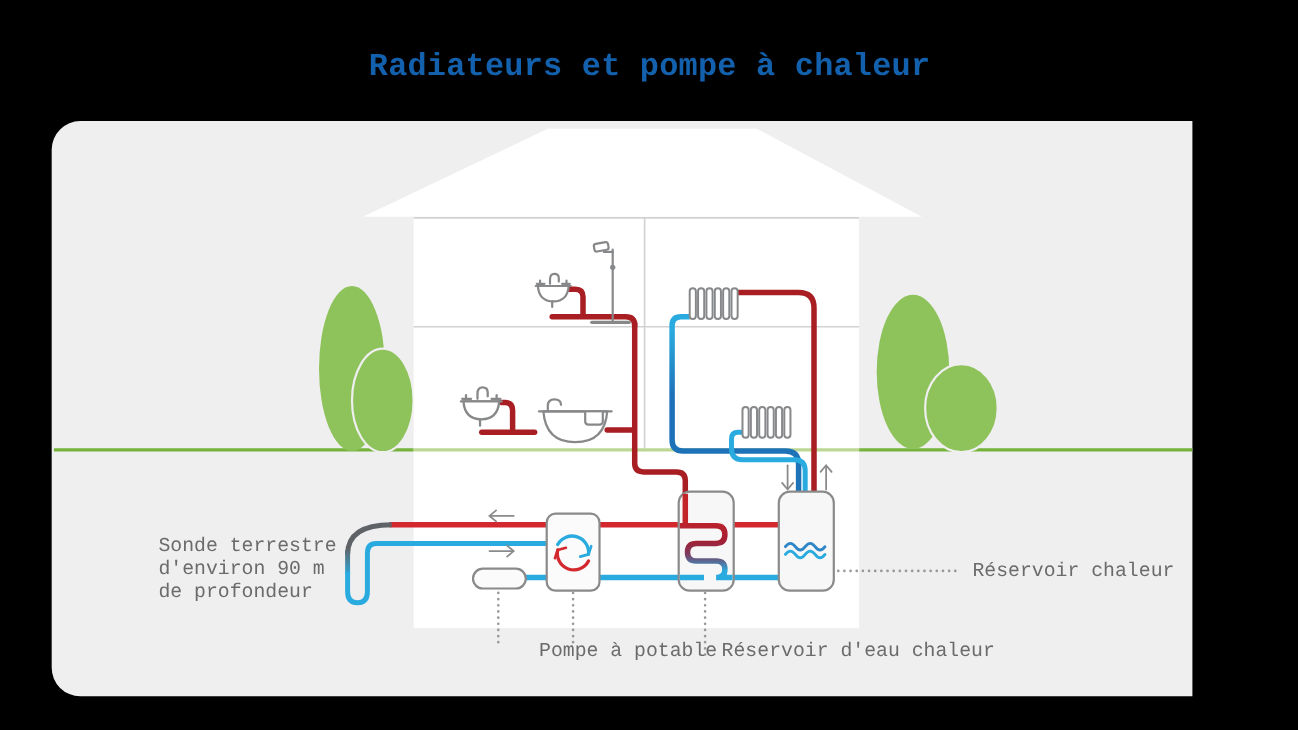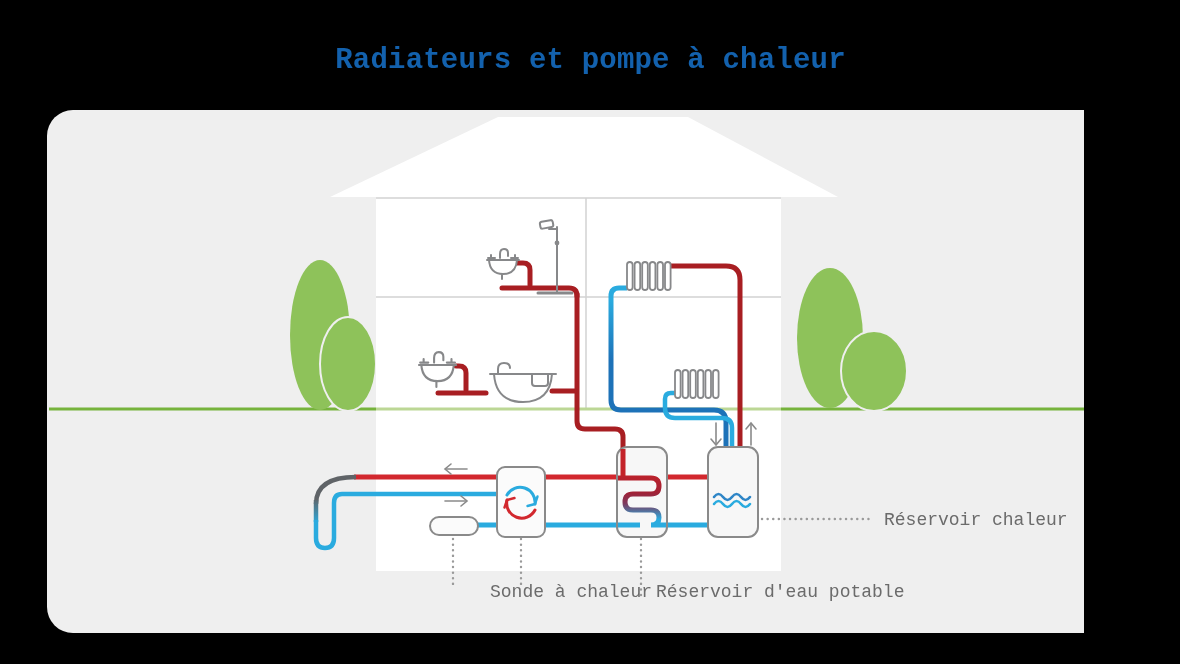--- a/index.html
+++ b/index.html
@@ -166,27 +166,32 @@
     </g>
 
     <g stroke="#9a9a9a" stroke-width="2.4" stroke-linecap="round" stroke-dasharray="0.1 5.5" fill="none">
       <path d="M453,539 V588"></path>
       <path d="M521,539 V588"></path>
       <path d="M641,539 V597"></path>
       <path d="M762,519 H874"></path>
     </g>
   </svg>
 
+  <div class="lbl" style="left:144px;top:487px;">
+    <div>Sonde terrestre</div>
+    <div>d'environ 90 m</div>
+    <div>de profondeur</div>
+  </div>
 
 
   <div class="lbl" style="left:490px;top:582px;">
-    <div>Sonde à chaleur</div>
+    <div>Pompe à potable</div>
   </div>
 
   <div class="lbl" style="left:656px;top:582px;">
-    <div>Réservoir d'eau potable</div>
+    <div>Réservoir d'eau chaleur</div>
   </div>
 
   <div class="lbl" style="left:884px;top:510px;">
     <div>Réservoir chaleur</div>
   </div>
 
 </div>
 
 </body></html>

